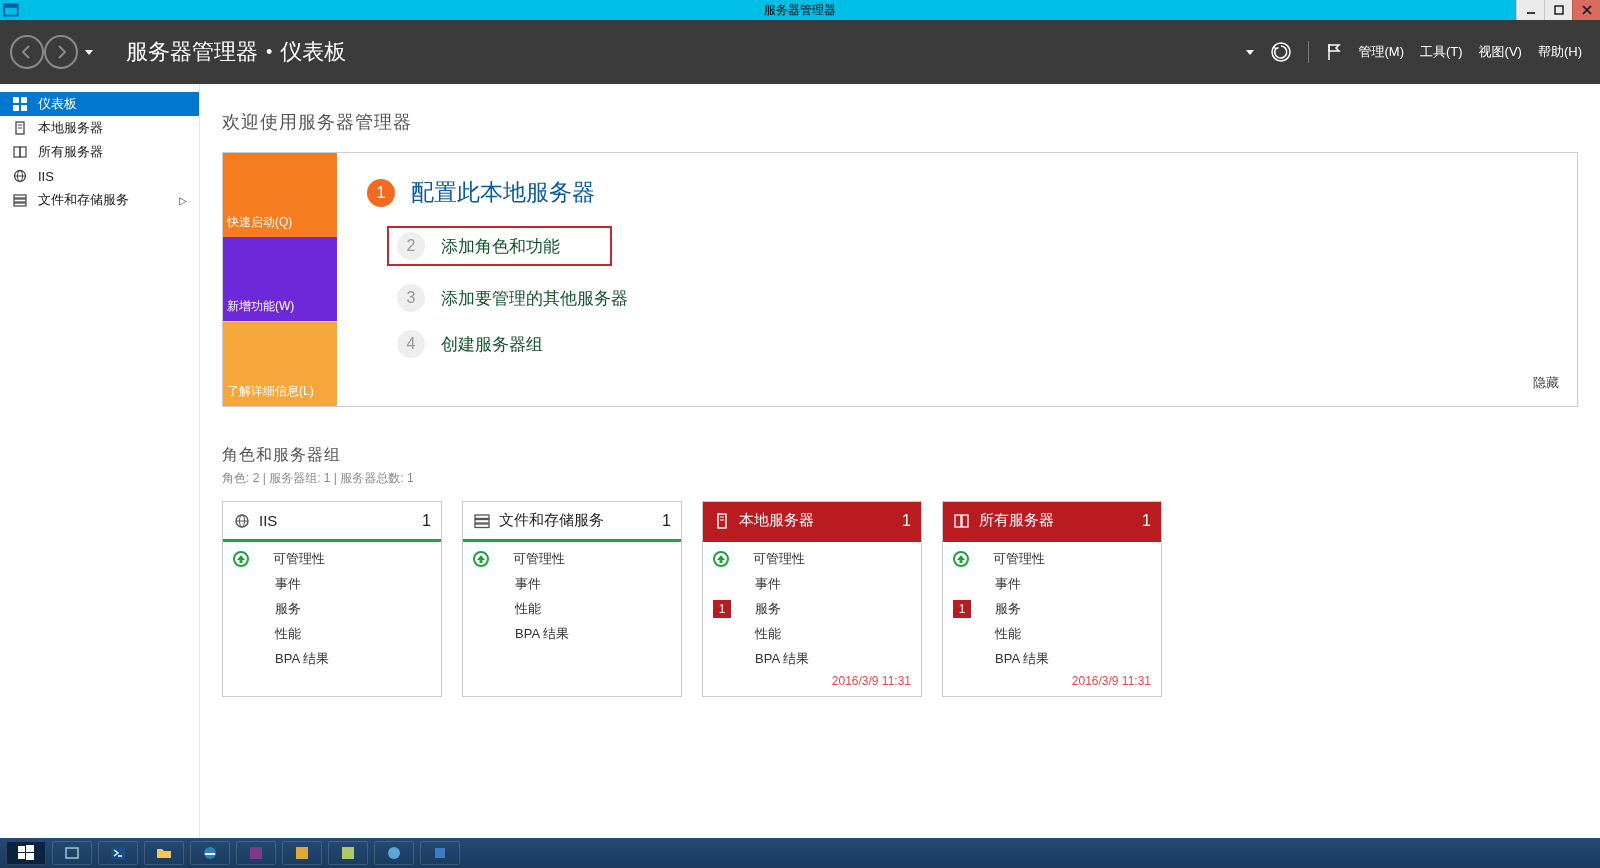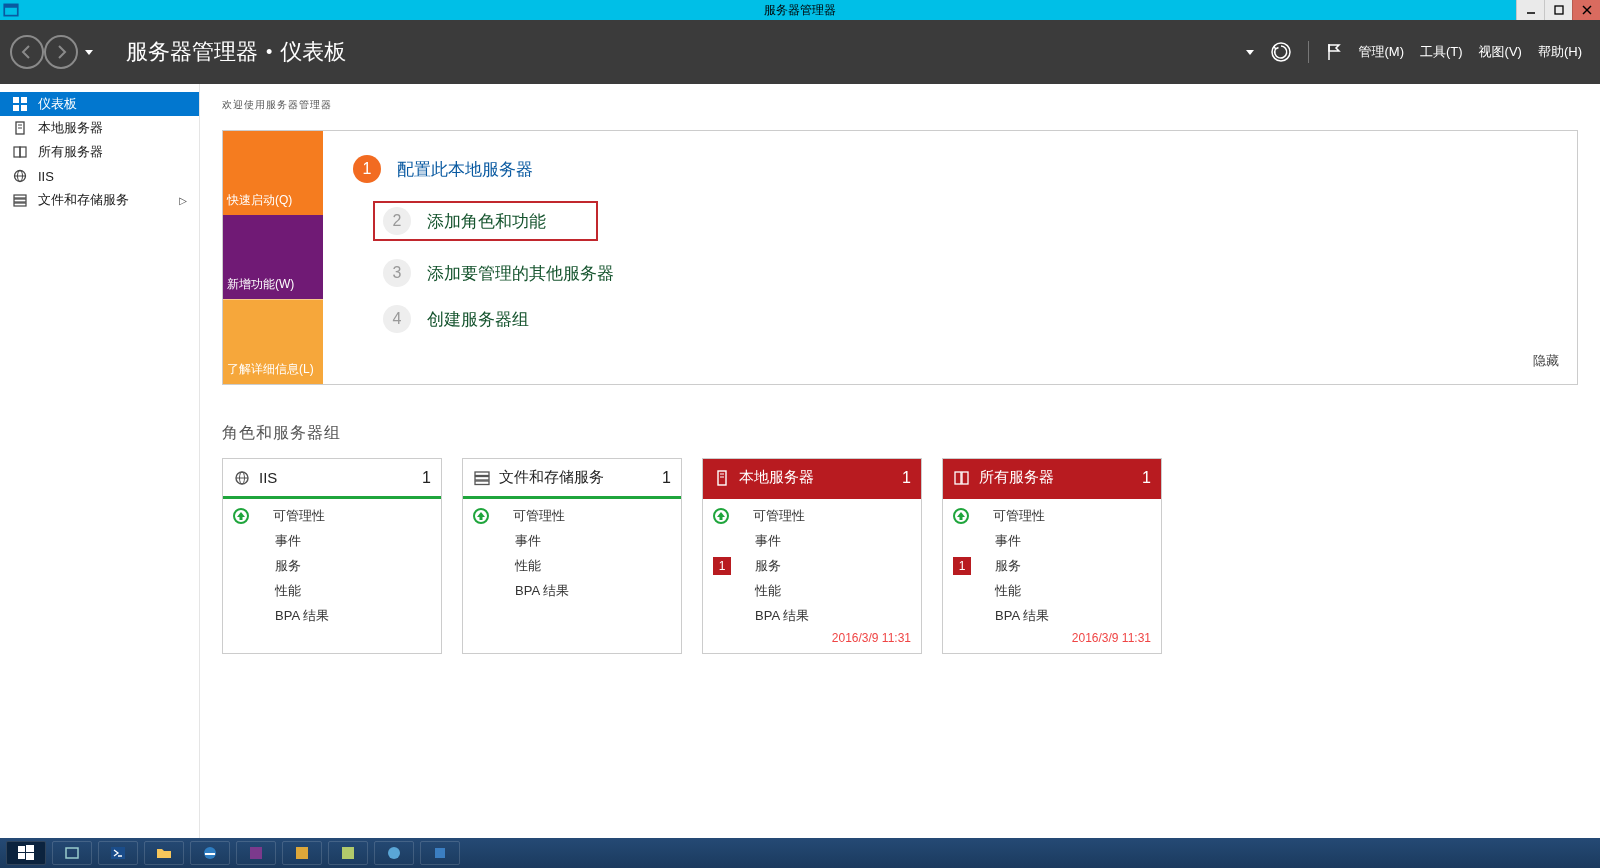--- a/index.html
+++ b/index.html
@@ -29,33 +29,33 @@
 
 
 .body { display: flex; height: calc(868px - 20px - 64px - 30px); }
 .sidebar { width: 200px; border-right: 1px solid #e5e5e5; padding-top: 8px; }
 .sidebar-item { display: flex; align-items: center; height: 24px; padding: 0 12px; gap: 10px; color: #1a1a1a; cursor: default; }
 .sidebar-item.selected { background: #0277cf; color: #fff; }
 .sidebar-item .icon { width: 16px; height: 16px; display: flex; align-items: center; justify-content: center; }
 .sidebar-item .expand { margin-left: auto; font-size: 10px; color: #444; }
 
 .content { flex: 1; padding: 14px 22px 0 22px; overflow: auto; }
-.welcome-title { font-size: 10px; color: #555; letter-spacing: 1px; margin-bottom: 18px; }
+.welcome-title { font-size: 18px; color: #555; letter-spacing: 1px; margin-bottom: 18px; margin-top: 12px; }
 
 .welcome-box { border: 1px solid #ccc; display: flex; height: 255px; position: relative; }
-.wb-left { width: 100px; display: flex; flex-direction: column; }
+.wb-left { width: 114px; display: flex; flex-direction: column; }
 .wb-tab { flex: 1; display: flex; align-items: flex-end; padding: 6px 4px; font-size: 12px; color: #fff; }
 .wb-tab.t1 { background: #f57c1f; }
-.wb-tab.t2 { background: #701a75; }
+.wb-tab.t2 { background: #6d28d9; }
 .wb-tab.t3 { background: #f6a73b; border-top: 1px solid rgba(255,255,255,0.4); }
 .wb-main { flex: 1; padding: 24px 30px 10px 30px; position: relative; }
 .config-row { display: flex; align-items: center; gap: 16px; margin-bottom: 18px; }
 .num-badge { width: 28px; height: 28px; border-radius: 50%; display: flex; align-items: center; justify-content: center; background: #eee; color: #999; font-size: 16px; }
 .num-badge.primary { background: #f26b21; color: #fff; }
-.config-row.primary .config-link { font-size: 17px; color: #0a5aa1; }
+.config-row.primary .config-link { font-size: 23px; color: #0a5aa1; }
 .config-link { font-size: 17px; color: #14532d; }
 .config-row.highlighted { border: 2px solid #c1272d; padding: 4px 8px; margin-left: -10px; width: 225px; }
 .steps-block { padding-left: 30px; }
 .hide-link { position: absolute; right: 18px; bottom: 14px; font-size: 13px; color: #444; }
 
 
 .roles-title { margin-top: 38px; font-size: 16px; color: #555; letter-spacing: 1px; }
 .roles-sub { margin-top: 4px; font-size: 12px; color: #888; }
 .tiles { display: flex; gap: 20px; margin-top: 14px; }
 .tile { width: 220px; border: 1px solid #ccc; display: flex; flex-direction: column; }
@@ -245,20 +245,21 @@
           <div class="config-row">
             <div class="num-badge">4</div>
             <div class="config-link">创建服务器组</div>
           </div>
         </div>
         <div class="hide-link">隐藏</div>
       </div>
     </div>
 
     <div class="roles-title">角色和服务器组</div>
+    <div class="roles-sub">角色: 2 | 服务器组: 1 | 服务器总数: 1</div>
 
     <div class="tiles" id="tiles">
         <div class="tile">
           <div class="tile-header">
             <span class="icon">
               <svg width="16" height="16" viewBox="0 0 16 16">
                 <circle cx="8" cy="8" r="6" fill="none" stroke="#555" stroke-width="1.4"></circle>
                 <ellipse cx="8" cy="8" rx="2.5" ry="6" fill="none" stroke="#555"></ellipse>
                 <line x1="2" y1="8" x2="14" y2="8" stroke="#555"></line>
               </svg>

